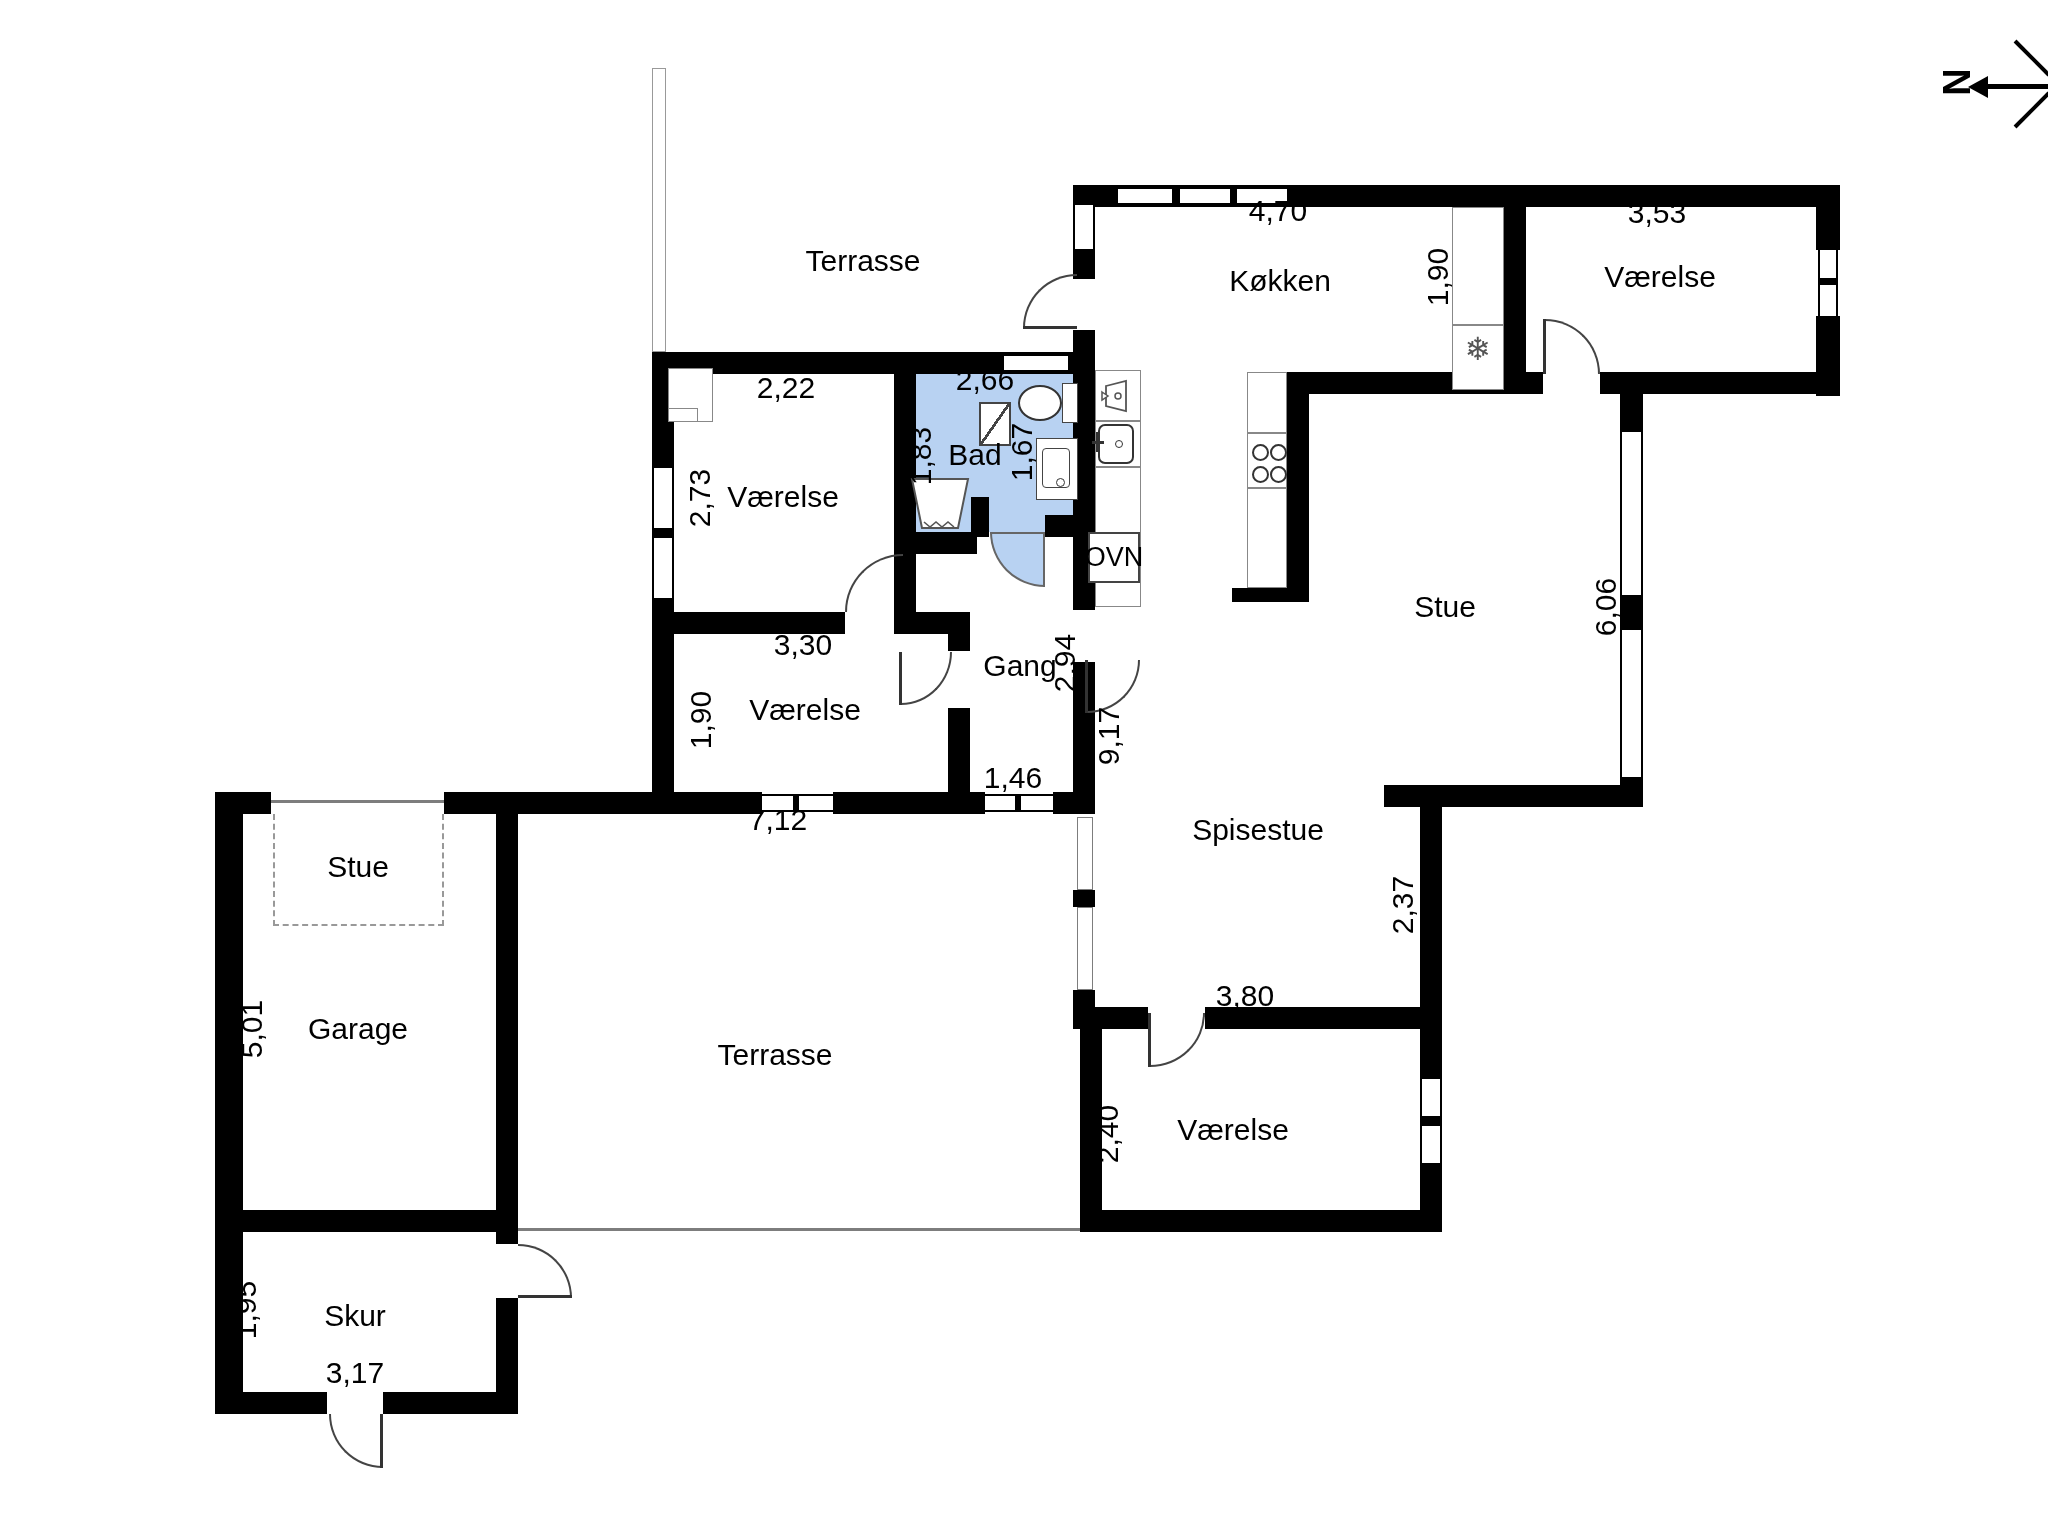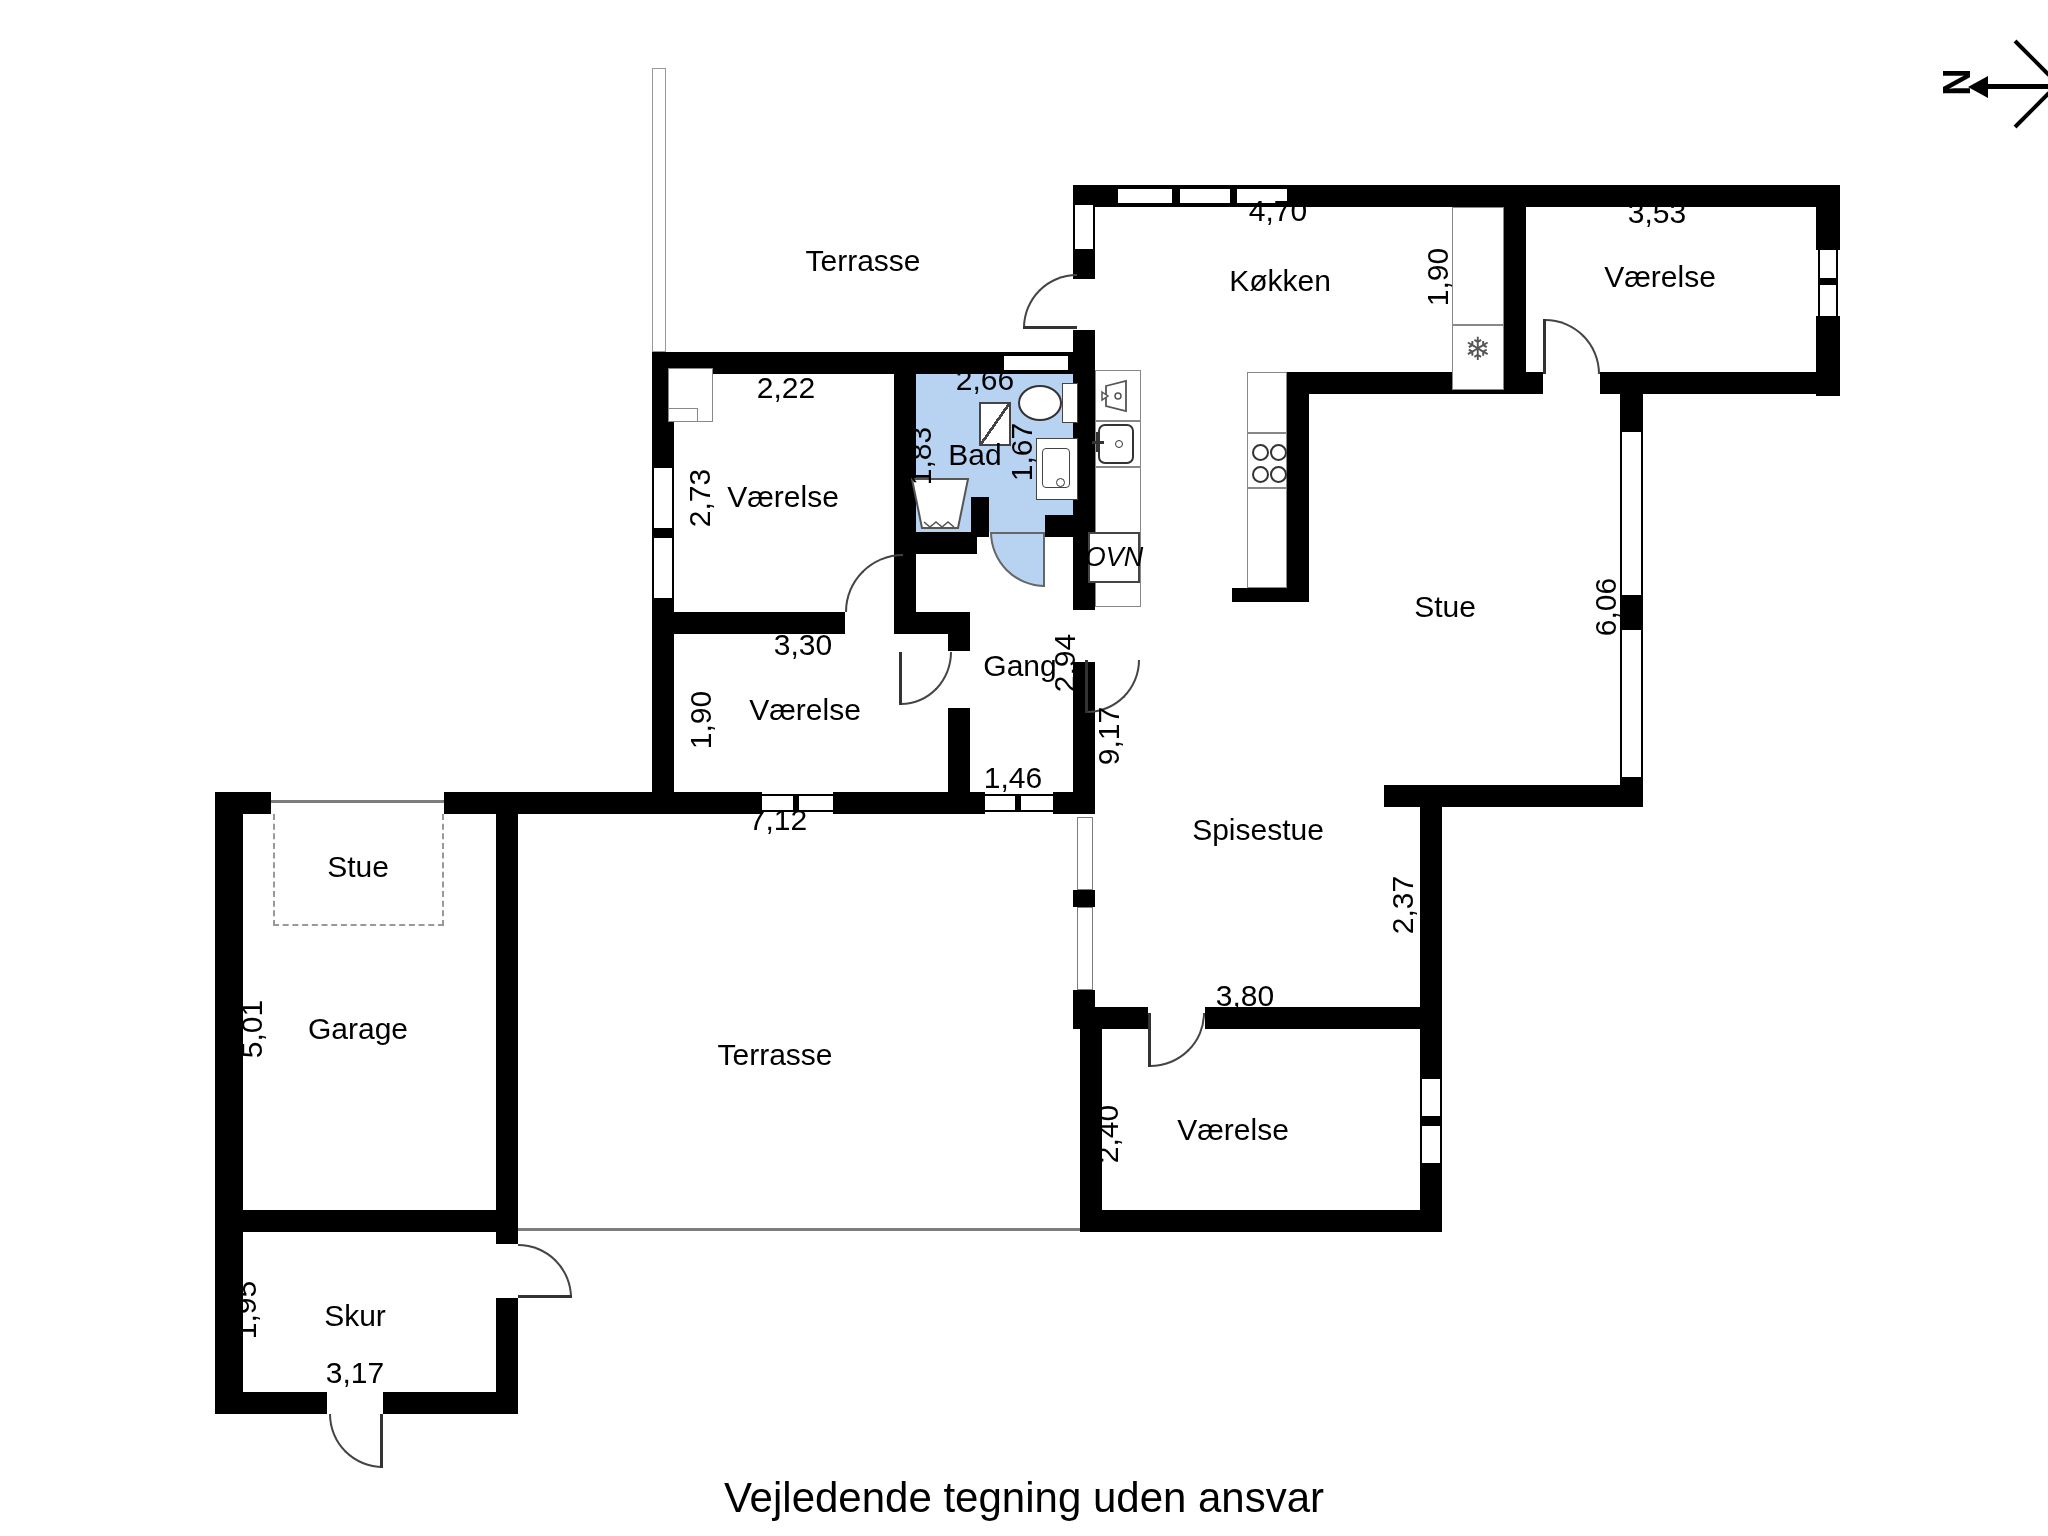--- a/index.html
+++ b/index.html
@@ -160,21 +160,21 @@
     <circle cx="18" cy="18" r="3" fill="none" stroke="#555" stroke-width="1.5"></circle>
     <path d="M2 14 L8 18 L2 22 Z" fill="#fff" stroke="#555" stroke-width="1.5"></path>
   </svg>
 
   <div class="fx" style="left:1098px;top:424px;width:36px;height:40px;border:2px solid #333;border-radius:7px;"></div>
   <div class="circ" style="left:1115px;top:440px;width:8px;height:8px;border-width:1.5px;"></div>
   <div class="fxd" style="left:1096px;top:432px;width:3px;height:20px;background:#333;"></div>
   <div class="fxd" style="left:1092px;top:441px;width:12px;height:3px;background:#333;"></div>
 
   <div style="position:absolute;left:1088px;top:532px;width:52px;height:51px;background:#fff;border:2px solid #444;box-sizing:border-box;z-index:5;display:flex;align-items:center;justify-content:center;">
-    <span style="font-size:27px;font-style:italic;">OVN</span>
+    <span style="font-size:27px;">OVN</span>
   </div>
 
   <div class="fx" style="left:1247px;top:372px;width:40px;height:216px;"></div>
   <div class="fxd" style="left:1247px;top:432px;width:40px;height:2px;"></div>
   <div class="fxd" style="left:1247px;top:487px;width:40px;height:2px;"></div>
   <div class="circ" style="left:1252px;top:444px;width:17px;height:17px;"></div>
   <div class="circ" style="left:1270px;top:444px;width:17px;height:17px;"></div>
   <div class="circ" style="left:1252px;top:466px;width:17px;height:17px;"></div>
   <div class="circ" style="left:1270px;top:466px;width:17px;height:17px;"></div>
 
@@ -217,14 +217,13 @@
   <div class="lbl" style="left:355px;top:1307px;margin-top:9px;">Skur</div>
   <div class="vlbl" style="left:246px;top:1310px;">1,95</div>
   <div class="lbl" style="left:355px;top:1373px;">3,17</div>
 
   <div class="nletter">N</div>
   <div style="position:absolute;left:1968px;top:76px;width:0;height:0;border-top:11px solid transparent;border-bottom:11px solid transparent;border-right:20px solid #000;z-index:5;"></div>
   <div class="diag" style="left:1986px;top:84px;width:62px;height:5px;"></div>
   <div class="diag" style="left:2008px;top:56px;width:48px;height:4px;transform:rotate(45deg);"></div>
   <div class="diag" style="left:2008px;top:108px;width:48px;height:4px;transform:rotate(-45deg);"></div>
 
-  <div class="footer">Vejledende tegning uden ansvar</div>
 </div>
 
 </body></html>

